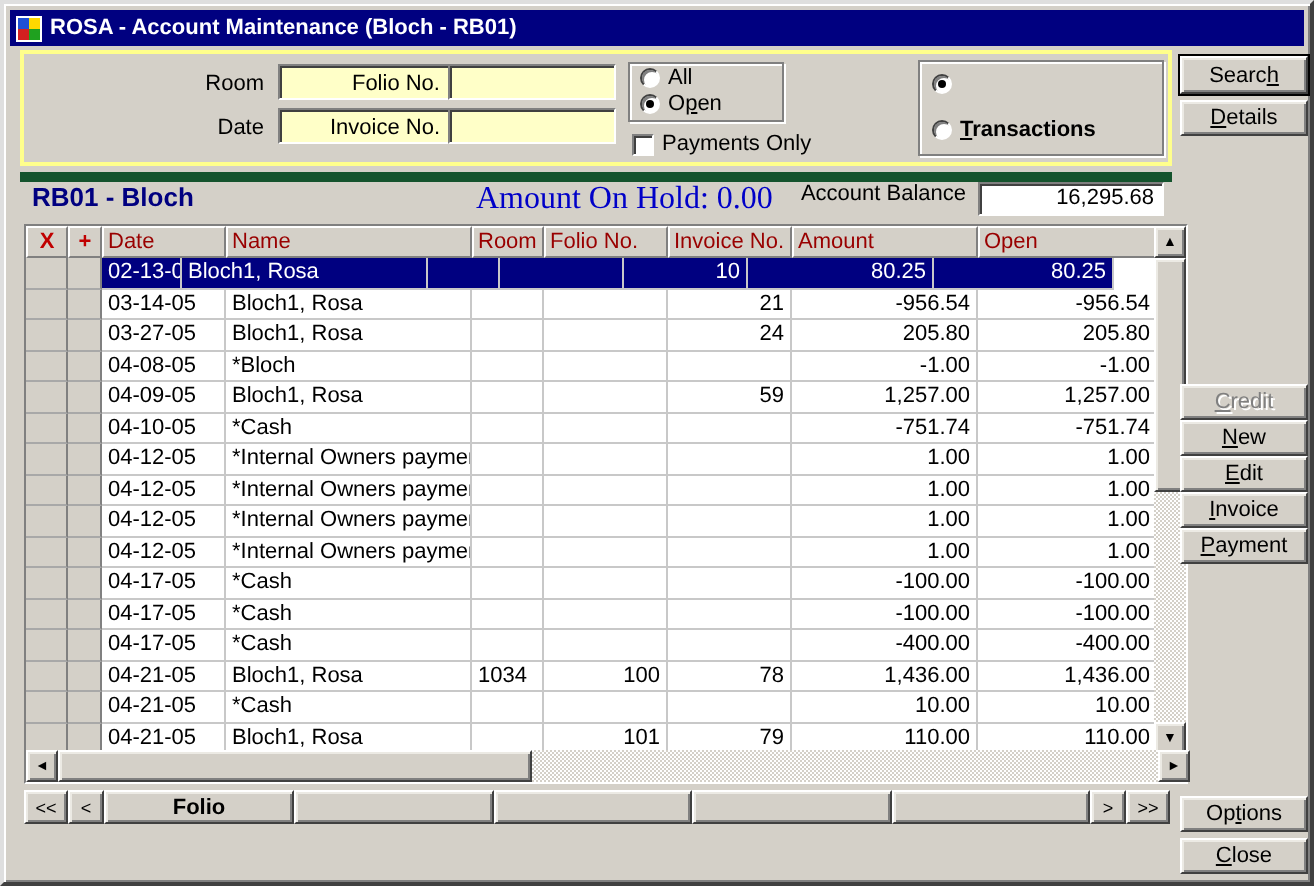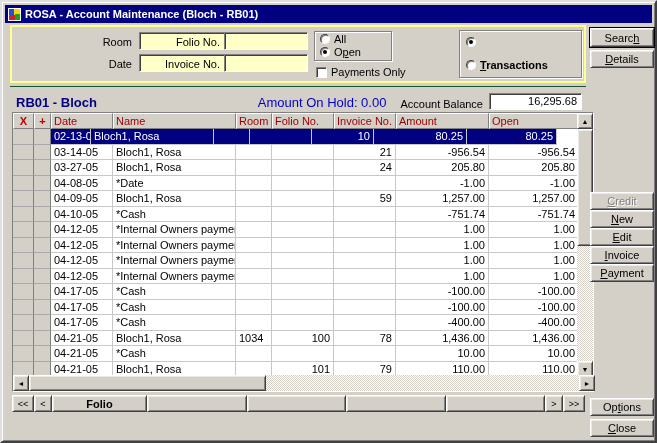--- a/index.html
+++ b/index.html
@@ -28,23 +28,23 @@
   .radio{display:flex;align-items:center;gap:4px;position:absolute;font-size:11px;white-space:nowrap;}
   .radio .dotbox{width:10px;height:10px;border-radius:50%;background:#fff;
     border:1px solid;border-color:#404040 #fff #fff #404040;box-shadow:inset 1px 1px 0 #808080;position:relative;flex:0 0 auto;}
   .radio.checked .dotbox::after{content:"";position:absolute;left:2px;top:2px;width:4px;height:4px;border-radius:50%;background:#000;}
   .checkbox{display:flex;align-items:center;gap:4px;position:absolute;font-size:11px;}
   .checkbox .box{width:11px;height:11px;background:#fff;border:1px solid;border-color:#808080 #fff #fff #808080;
     box-shadow:inset 1px 1px 0 #404040;flex:0 0 auto;}
   .bold{font-weight:bold;}
   
   .acct-header{position:absolute;left:8px;top:84px;width:576px;height:24px;background:#D4D0C8;
-    border-top:1px solid #14532d;display:flex;align-items:flex-end;}
+    border-top:5px solid #14532d;display:flex;align-items:flex-start;}
   .acct-title{color:#000080;font-weight:bold;font-size:13px;margin-left:6px;}
-  .hold-text{color:#0000C8;font-size:13px;margin-left:auto;}
+  .hold-text{color:#0000C8;font-size:16px;margin-left:auto;font-family:Liberation Serif, serif;}
   .bal-label{margin-left:14px;font-size:11px;}
   .bal-field{margin-left:6px;margin-right:4px;width:93px;height:17px;background:#fff;
     text-align:right;padding:1px 4px;font-size:11px;}
   
   .grid{position:absolute;left:10px;top:110px;width:582px;height:280px;background:#fff;
     border:1px solid;border-color:#808080 #fff #fff #808080;}
   .thead{display:flex;height:16px;}
   .hcell{background:#D4D0C8;color:#990000;font-size:11px;line-height:13px;padding:1px 2px;
     border:1px solid;border-color:#fff #808080 #808080 #fff;overflow:hidden;white-space:nowrap;flex:0 0 auto;}
   .hcell.center{text-align:center;font-weight:bold;color:#C00000;}
@@ -182,21 +182,21 @@
           <div class="tcell " style="width: 36px;"></div>
           <div class="tcell right" style="width: 62px;"></div>
           <div class="tcell right" style="width: 62px;">24</div>
           <div class="tcell right" style="width: 93px;">205.80</div>
           <div class="tcell right" style="width: 90px;">205.80</div>
         </div>
         <div class="trow">
           <div class="tcell rowhead" style="width: 21px;"></div>
           <div class="tcell rowhead" style="width: 17px;"></div>
           <div class="tcell " style="width: 62px;">04-08-05</div>
-          <div class="tcell " style="width: 123px;">*Date</div>
+          <div class="tcell " style="width: 123px;">*Bloch</div>
           <div class="tcell " style="width: 36px;"></div>
           <div class="tcell right" style="width: 62px;"></div>
           <div class="tcell right" style="width: 62px;"></div>
           <div class="tcell right" style="width: 93px;">-1.00</div>
           <div class="tcell right" style="width: 90px;">-1.00</div>
         </div>
         <div class="trow">
           <div class="tcell rowhead" style="width: 21px;"></div>
           <div class="tcell rowhead" style="width: 17px;"></div>
           <div class="tcell " style="width: 62px;">04-09-05</div>

